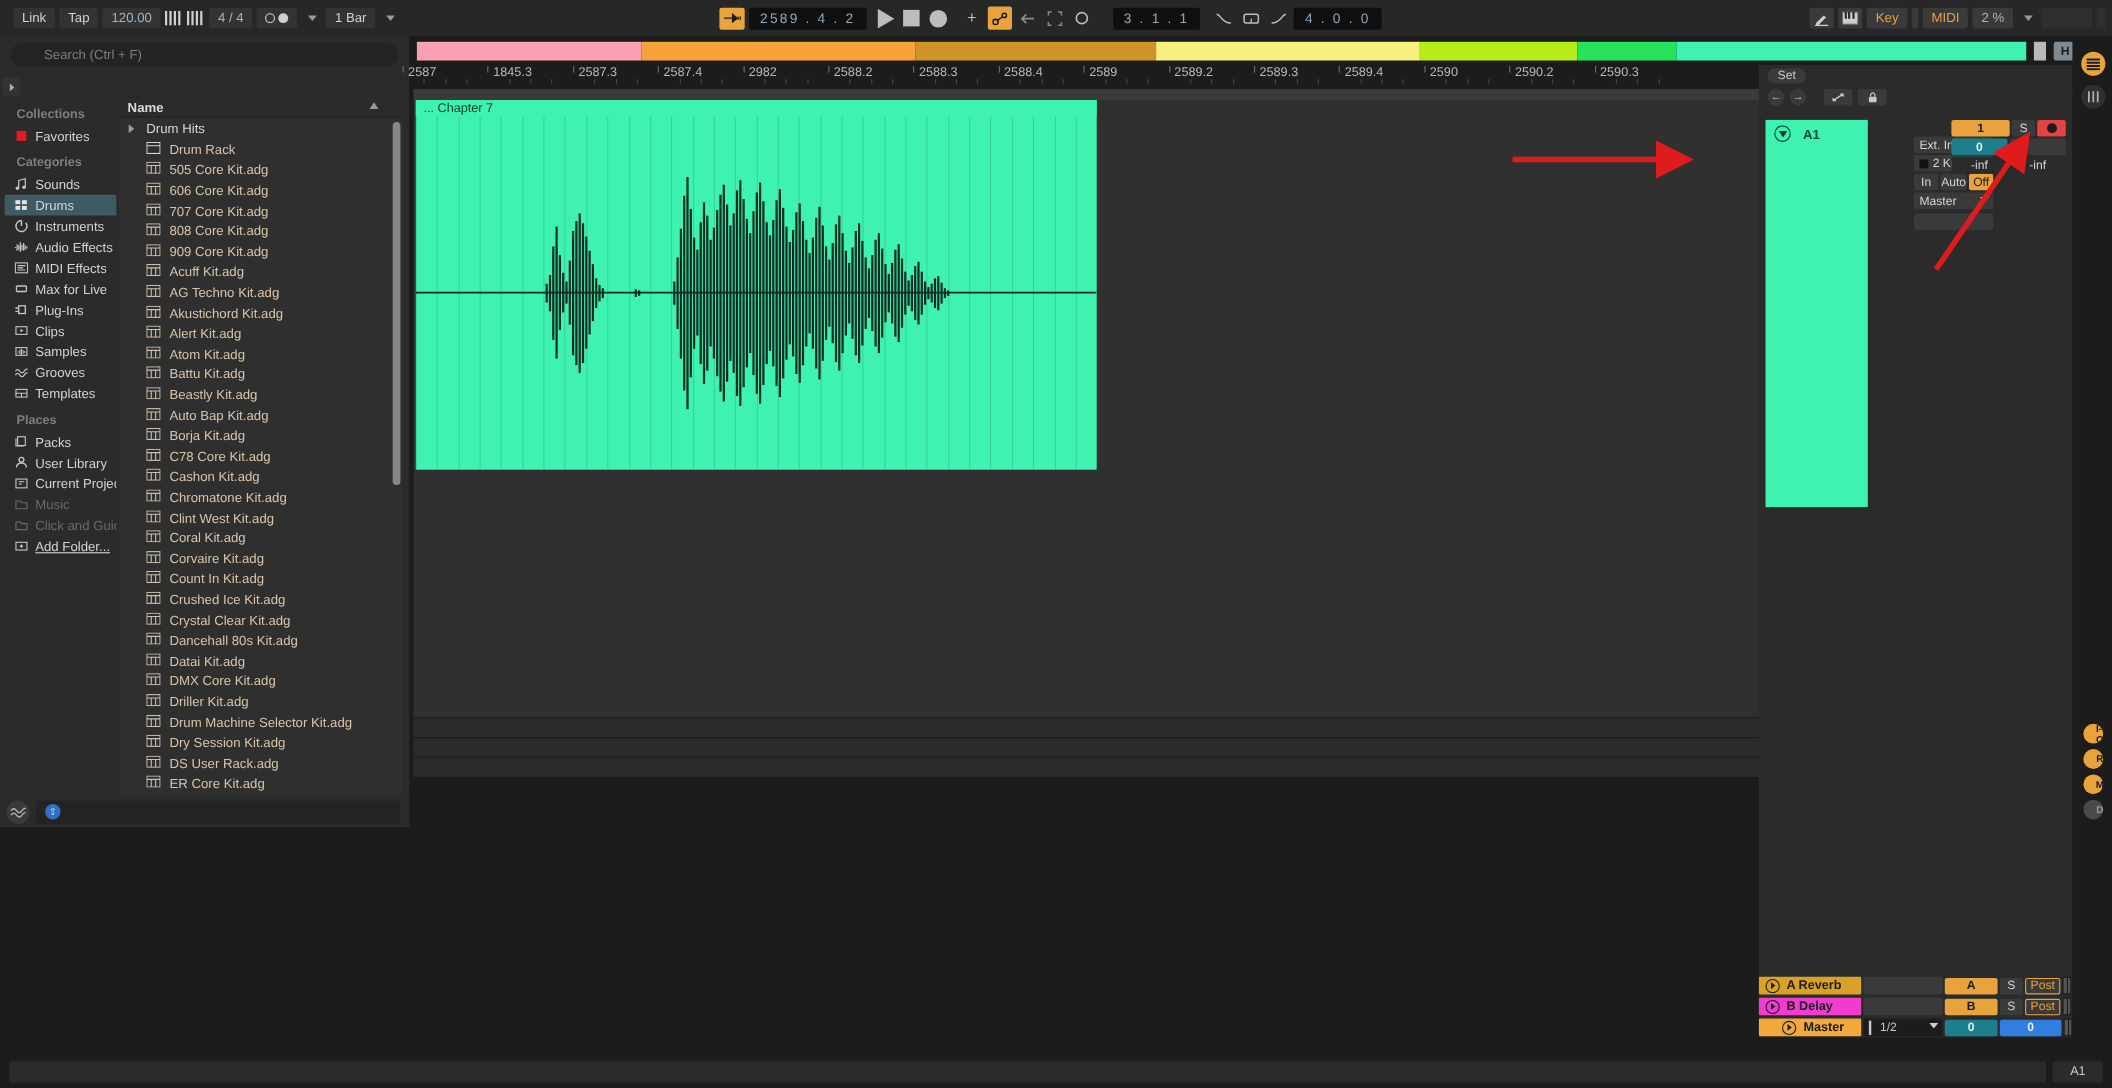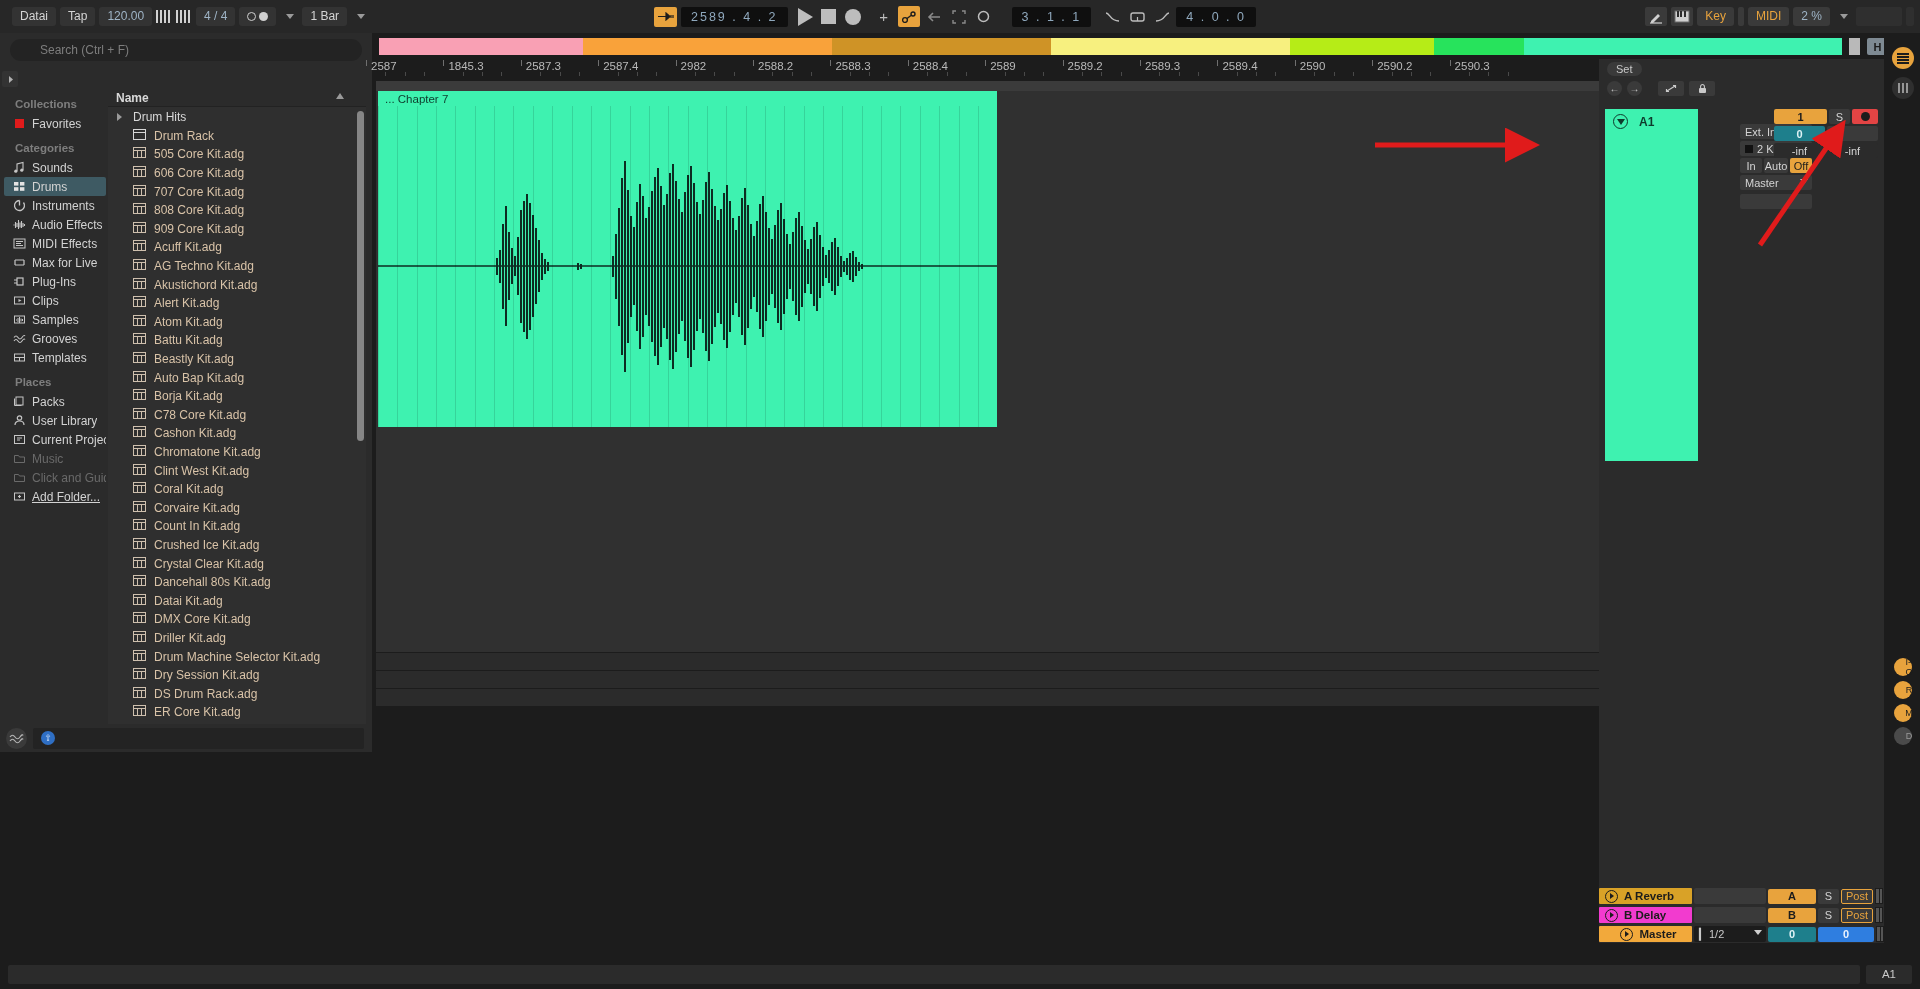--- a/index.html
+++ b/index.html
@@ -132,39 +132,39 @@
   .ret-name { width:93px; height:16px; display:flex; align-items:center; gap:6px; padding-left:6px; font-size:11.5px; font-weight:bold; color:#1c1c1c; border-radius:1px;}
   .ret-ic { width:13px;height:13px;border-radius:50%;border:1.5px solid #1c1c1c;display:flex;align-items:center;justify-content:center;}
   .ret-blank { width:72px;height:16px;background:#3a3a3a;border-radius:2px;}
   .vu { width:8px; height:16px; background:#1c1c1c; display:flex; gap:1px; padding:1px;}
   .vu i { flex:1; background:#555; }
 
   
   .rail { position:absolute; right:0; top:33px; width:36px; bottom:36px; background:#1c1c1c; }
   .rail-btn { position:absolute; left:8px; width:22px; height:22px; border-radius:50%; background:#2f2f2f; display:flex; align-items:center; justify-content:center;}
   .rail-btn.amb { background:#e8a33d; }
-  .rail-sm { position:absolute; left:10px; width:18px;height:18px;border-radius:50%;background:#e8a33d; color:#1c1c1c; font-size:9px; font-weight:normal; display:flex;align-items:center;justify-content:center;padding-left:12px;}
+  .rail-sm { position:absolute; left:10px; width:18px;height:18px;border-radius:50%;background:#e8a33d; color:#1c1c1c; font-size:9px; font-weight:bold; display:flex;align-items:center;justify-content:center;padding-left:12px;}
   .rail-sm.off { background:#4a4a4a; color:#9a9a9a; }
 
   
   .detail { position:absolute; left:8px; top:756px; width:1876px; height:196px; background:#2b2b2b; border-radius:3px; display:flex; align-items:center; justify-content:center; color:#9b9b9b; font-size:13px;}
   .statusbar { position:absolute; left:0; bottom:0; width:1920px; height:30px; background:#1c1c1c; display:flex; align-items:center; padding:0 8px; gap:6px;}
   .status-field { flex:1; height:19px; background:#2b2b2b; border-radius:2px; }
   .status-a1 { width:46px; height:19px; background:#2b2b2b; border-radius:2px; color:#c9c9c9; font-size:11.5px; display:flex;align-items:center;justify-content:center;}
 
   .arrow-anno { position:absolute; pointer-events:none; }
 </style>
 </head>
 <body>
 
 <div class="app">
 
   <div class="topbar">
     <div style="width:12px"></div>
-    <div class="tb-btn">Datai</div>
+    <div class="tb-btn">Link</div>
     <div class="tb-btn">Tap</div>
     <div class="tb-btn num">120.00</div>
     <div class="meterbars">
         <i></i>
         <i></i>
         <i></i>
         <i></i>
       </div>
     <div class="meterbars">
         <i></i>
@@ -688,21 +688,21 @@
                 <path d="M0.5 3.5h12M4.5 3.5v7M8.5 3.5v7" stroke="#cfc0ae"></path>
               </svg></span>
             <span>Dry Session Kit.adg</span>
           </div>
           <div class="br-row">
             <span class="tw"></span>
             <span class="fi"><svg width="13" height="11" viewBox="0 0 13 11">
                 <rect x="0.5" y="0.5" width="12" height="10" fill="none" stroke="#cfc0ae"></rect>
                 <path d="M0.5 3.5h12M4.5 3.5v7M8.5 3.5v7" stroke="#cfc0ae"></path>
               </svg></span>
-            <span>DS Drum Rack.adg</span>
+            <span>DS User Rack.adg</span>
           </div>
           <div class="br-row">
             <span class="tw"></span>
             <span class="fi"><svg width="13" height="11" viewBox="0 0 13 11">
                 <rect x="0.5" y="0.5" width="12" height="10" fill="none" stroke="#cfc0ae"></rect>
                 <path d="M0.5 3.5h12M4.5 3.5v7M8.5 3.5v7" stroke="#cfc0ae"></path>
               </svg></span>
             <span>ER Core Kit.adg</span>
           </div>
           <div class="br-row">

